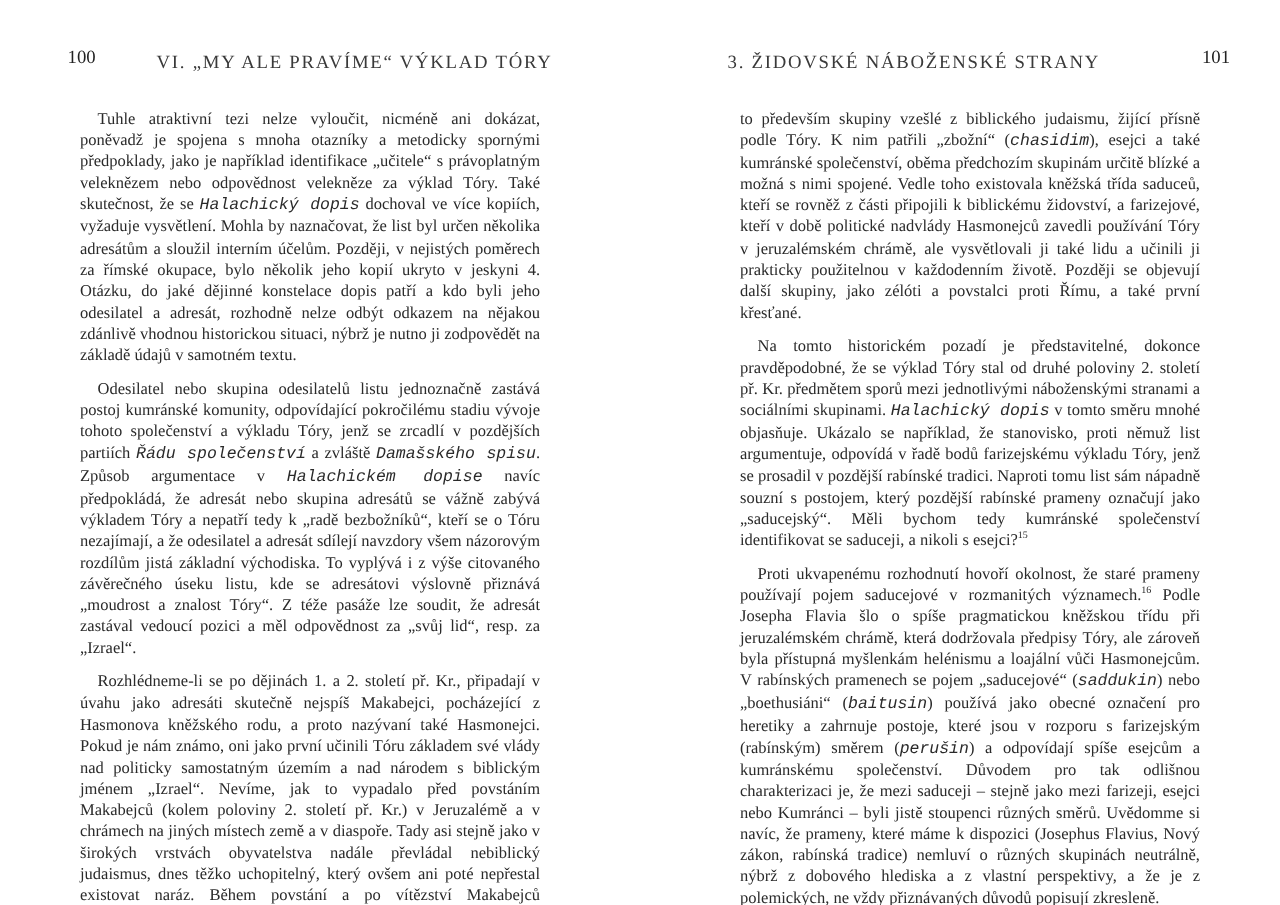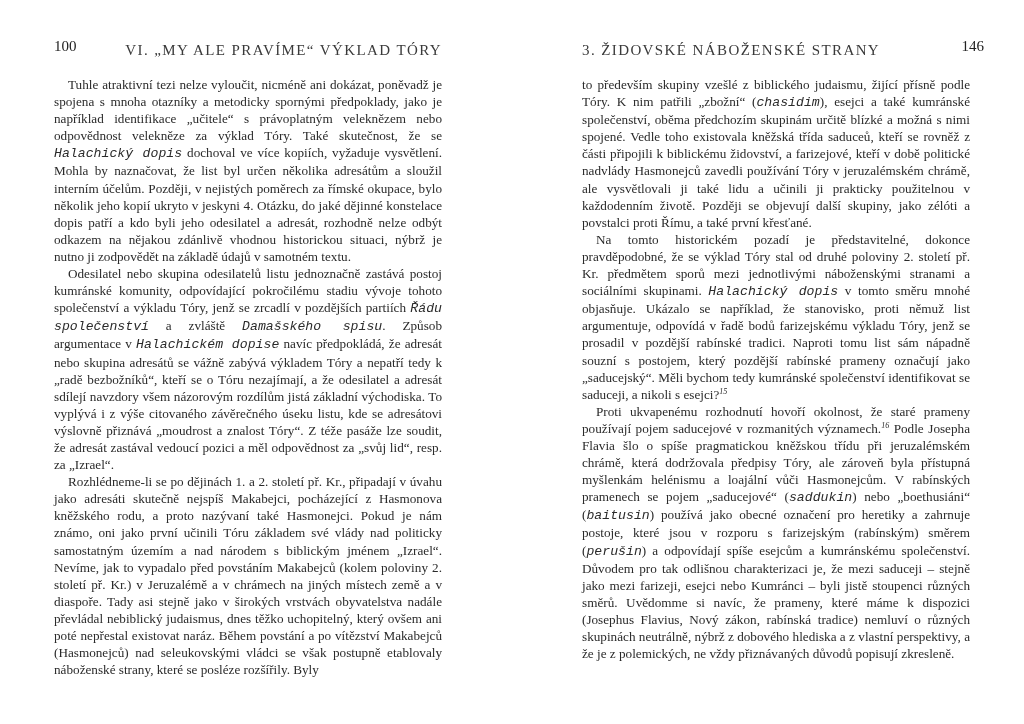--- a/index.html
+++ b/index.html
@@ -9,39 +9,39 @@
   .page.right { left:512px; width:512px; }
   .folio { position:absolute; top:38px; font-size:15px; color:#222; }
   .left .folio { left:54px; }
   .right .folio { right:40px; }
   .running-head { position:absolute; top:42px; font-size:15px; letter-spacing:1.4px; color:#3a3a3a; text-transform:uppercase; }
   .left .running-head { right:70px; }
   .right .running-head { left:70px; }
   .text-block { position:absolute; top:76px; width:388px; font-size:13.2px; line-height:17.1px; text-align:justify; hyphens:manual; }
   .left .text-block { left:54px; }
   .right .text-block { left:70px; }
-  .text-block p { margin:0; text-indent:14px; }
+  .text-block p { margin:10px; text-indent:14px; }
   .text-block p.no-indent { text-indent:0; }
   em { font-style:italic;font-family:Liberation Mono, monospace; }
-  sup { font-size:8px; vertical-align:super; line-height:0;font-style:italic; }
+  sup { font-size:8px; vertical-align:super; line-height:0; }
 </style>
 </head>
 <body>
 
 <div class="page left">
   <div class="folio">100</div>
   <div class="running-head">VI. „MY ALE PRAVÍME“ VÝKLAD TÓRY</div>
   <div class="text-block">
       <p><span>Tuhle atraktivní tezi nelze vyloučit, nicméně ani dokázat, poněvadž je spojena s mnoha otazníky a metodicky spornými předpoklady, jako je například identifikace „učitele“ s právoplatným veleknězem nebo odpovědnost velekněze za výklad Tóry. Také skutečnost, že se </span><em>Halachický dopis</em><span> dochoval ve více kopiích, vyžaduje vysvětlení. Mohla by naznačovat, že list byl určen několika adresátům a sloužil interním účelům. Později, v nejistých poměrech za římské okupace, bylo několik jeho kopií ukryto v jeskyni 4. Otázku, do jaké dějinné konstelace dopis patří a kdo byli jeho odesilatel a adresát, rozhodně nelze odbýt odkazem na nějakou zdánlivě vhodnou historickou situaci, nýbrž je nutno ji zodpovědět na základě údajů v samotném textu.</span></p>
       <p><span>Odesilatel nebo skupina odesilatelů listu jednoznačně zastává postoj kumránské komunity, odpovídající pokročilému stadiu vývoje tohoto společenství a výkladu Tóry, jenž se zrcadlí v pozdějších partiích </span><em>Řádu společenství</em><span> a zvláště </span><em>Damašského spisu</em><span>. Způsob argumentace v </span><em>Halachickém dopise</em><span> navíc předpokládá, že adresát nebo skupina adresátů se vážně zabývá výkladem Tóry a nepatří tedy k „radě bezbožníků“, kteří se o Tóru nezajímají, a že odesilatel a adresát sdílejí navzdory všem názorovým rozdílům jistá základní východiska. To vyplývá i z výše citovaného závěrečného úseku listu, kde se adresátovi výslovně přiznává „moudrost a znalost Tóry“. Z téže pasáže lze soudit, že adresát zastával vedoucí pozici a měl odpovědnost za „svůj lid“, resp. za „Izrael“.</span></p>
       <p><span>Rozhlédneme-li se po dějinách 1. a 2. století př. Kr., připadají v úvahu jako adresáti skutečně nejspíš Makabejci, pocházející z Hasmonova kněžského rodu, a proto nazývaní také Hasmonejci. Pokud je nám známo, oni jako první učinili Tóru základem své vlády nad politicky samostatným územím a nad národem s biblickým jménem „Izrael“. Nevíme, jak to vypadalo před povstáním Makabejců (kolem poloviny 2. století př. Kr.) v Jeruzalémě a v chrámech na jiných místech země a v diaspoře. Tady asi stejně jako v širokých vrstvách obyvatelstva nadále převládal nebiblický judaismus, dnes těžko uchopitelný, který ovšem ani poté nepřestal existovat naráz. Během povstání a po vítězství Makabejců (Hasmonejců) nad seleukovskými vládci se však postupně etablovaly náboženské strany, které se posléze rozšířily. Byly</span></p>
     </div>
 </div>
 
 <div class="page right">
   <div class="running-head">3. ŽIDOVSKÉ NÁBOŽENSKÉ STRANY</div>
-  <div class="folio">146</div>
+  <div class="folio">101</div>
   <div class="text-block">
       <p class="no-indent"><span>to především skupiny vzešlé z biblického judaismu, žijící přísně podle Tóry. K nim patřili „zbožní“ (</span><em>chasidim</em><span>), esejci a také kumránské společenství, oběma předchozím skupinám určitě blízké a možná s nimi spojené. Vedle toho existovala kněžská třída saduceů, kteří se rovněž z části připojili k biblickému židovství, a farizejové, kteří v době politické nadvlády Hasmonejců zavedli používání Tóry v jeruzalémském chrámě, ale vysvětlovali ji také lidu a učinili ji prakticky použitelnou v každodenním životě. Později se objevují další skupiny, jako zélóti a povstalci proti Římu, a také první křesťané.</span></p>
       <p><span>Na tomto historickém pozadí je představitelné, dokonce pravděpodobné, že se výklad Tóry stal od druhé poloviny 2. století př. Kr. předmětem sporů mezi jednotlivými náboženskými stranami a sociálními skupinami. </span><em>Halachický dopis</em><span> v tomto směru mnohé objasňuje. Ukázalo se například, že stanovisko, proti němuž list argumentuje, odpovídá v řadě bodů farizejskému výkladu Tóry, jenž se prosadil v pozdější rabínské tradici. Naproti tomu list sám nápadně souzní s postojem, který pozdější rabínské prameny označují jako „saducejský“. Měli bychom tedy kumránské společenství identifikovat se saduceji, a nikoli s esejci?</span><sup>15</sup></p>
       <p><span>Proti ukvapenému rozhodnutí hovoří okolnost, že staré prameny používají pojem saducejové v rozmanitých významech.</span><sup>16</sup><span> Podle Josepha Flavia šlo o spíše pragmatickou kněžskou třídu při jeruzalémském chrámě, která dodržovala předpisy Tóry, ale zároveň byla přístupná myšlenkám helénismu a loajální vůči Hasmonejcům. V rabínských pramenech se pojem „saducejové“ (</span><em>saddukin</em><span>) nebo „boethusiáni“ (</span><em>baitusin</em><span>) používá jako obecné označení pro heretiky a zahrnuje postoje, které jsou v rozporu s farizejským (rabínským) směrem (</span><em>perušin</em><span>) a odpovídají spíše esejcům a kumránskému společenství. Důvodem pro tak odlišnou charakterizaci je, že mezi saduceji – stejně jako mezi farizeji, esejci nebo Kumránci – byli jistě stoupenci různých směrů. Uvědomme si navíc, že prameny, které máme k dispozici (Josephus Flavius, Nový zákon, rabínská tradice) nemluví o různých skupinách neutrálně, nýbrž z dobového hlediska a z vlastní perspektivy, a že je z polemických, ne vždy přiznávaných důvodů popisují zkresleně.</span></p>
     </div>
 </div>
 
 </body></html>

